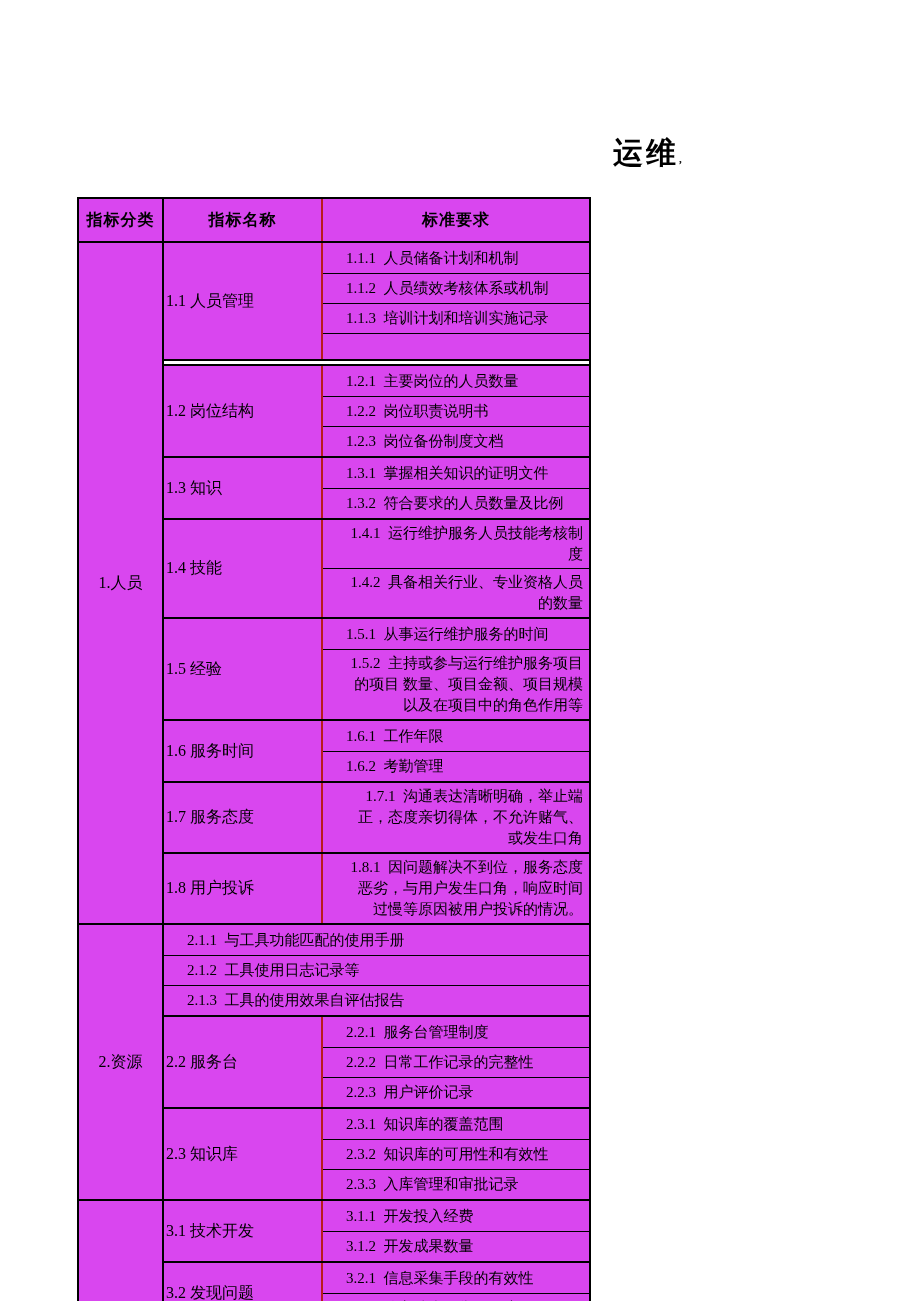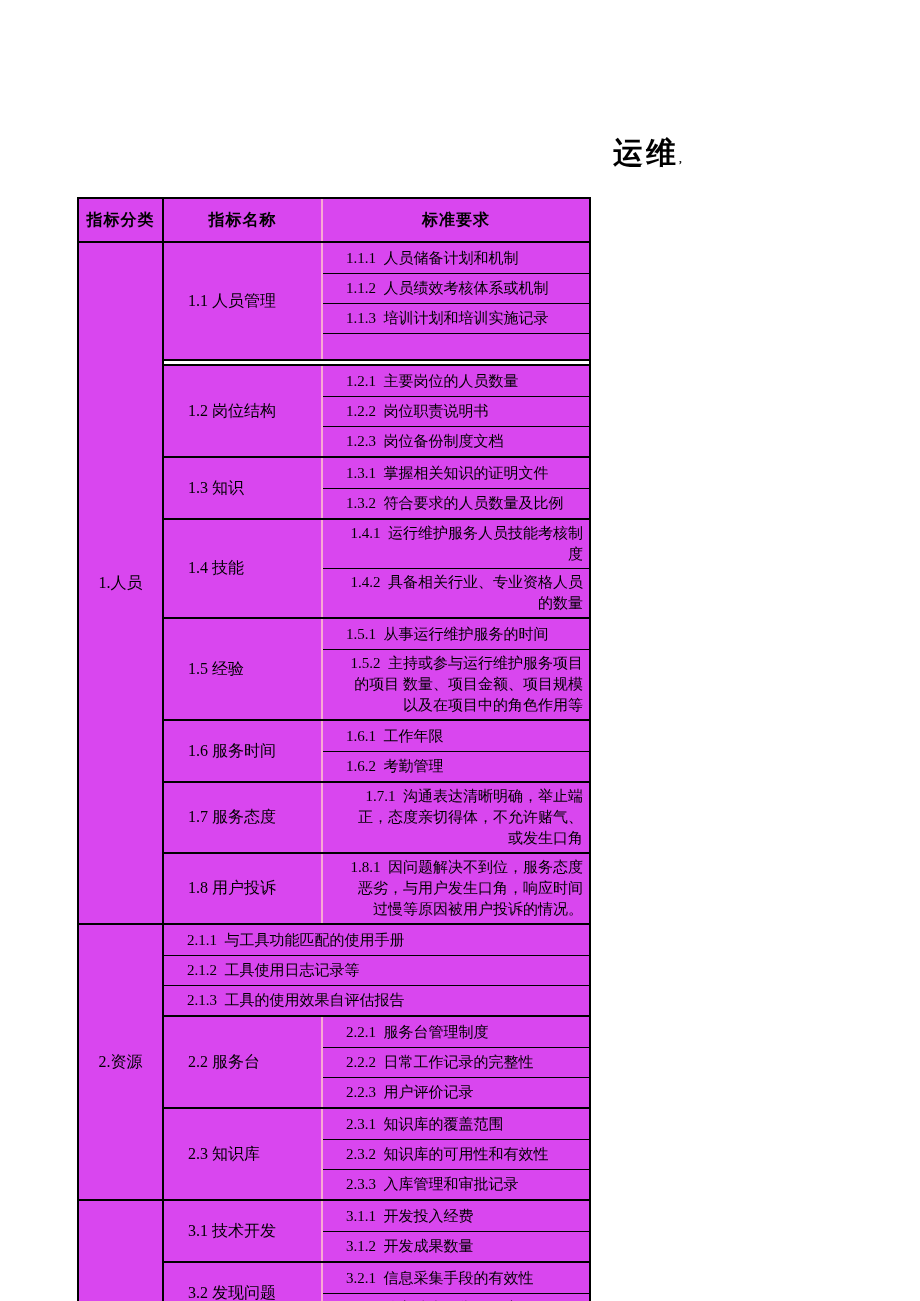--- a/index.html
+++ b/index.html
@@ -18,31 +18,31 @@
   .doc-title .mark { font-size:11px; font-weight:bold; letter-spacing:0; vertical-align:baseline; }
 
   .tbl {
     position:absolute; left:77px; top:166px; width:514px;
     border:2px solid #000; border-bottom:none; background:#d946ef;text-align:right;
   }
   .hrow { display:flex; height:44px; border-bottom:2px solid #000; }
   .hc { display:flex; align-items:center; justify-content:center;
         font-weight:bold; font-size:16px; letter-spacing:1px; }
   .w1 { width:85px; border-right:2px solid #000; flex:none; }
-  .w2 { width:159px; border-right:2px solid #f9a8d4; flex:none; }
+  .w2 { width:159px; border-right:2px solid #b91c1c; flex:none; }
   .w3 { flex:1; }
 
   .section { display:flex; }
   .section + .section { border-top:2px solid #000; }
   .cat { display:flex; align-items:center; justify-content:center; font-size:16px; }
   .groups { flex:1; display:flex; flex-direction:column; }
   .group { display:flex; }
   .groups > .group + .group, .groups > .spacer + .group { border-top:2px solid #000; }
   .spacer { height:5px; border-top:2px solid #000; background:#fff; }
-  .gname { display:flex; align-items:center; padding-left:24px; font-size:16px; }
+  .gname { display:flex; align-items:center; padding-left:2px; font-size:16px; }
   .gitems { flex:1; display:flex; flex-direction:column; }
   .item {
     min-height:30px; display:flex; align-items:center;
     padding:3px 6px 3px 23px; font-size:15px; line-height:21px;
     white-space:pre-wrap; word-break:break-all;
   }
   .item + .item { border-top:1px solid #000; }
   .item.empty { min-height:26px; }
   .item.long { min-height:60px; }
   .stubrow { height:6px; }

